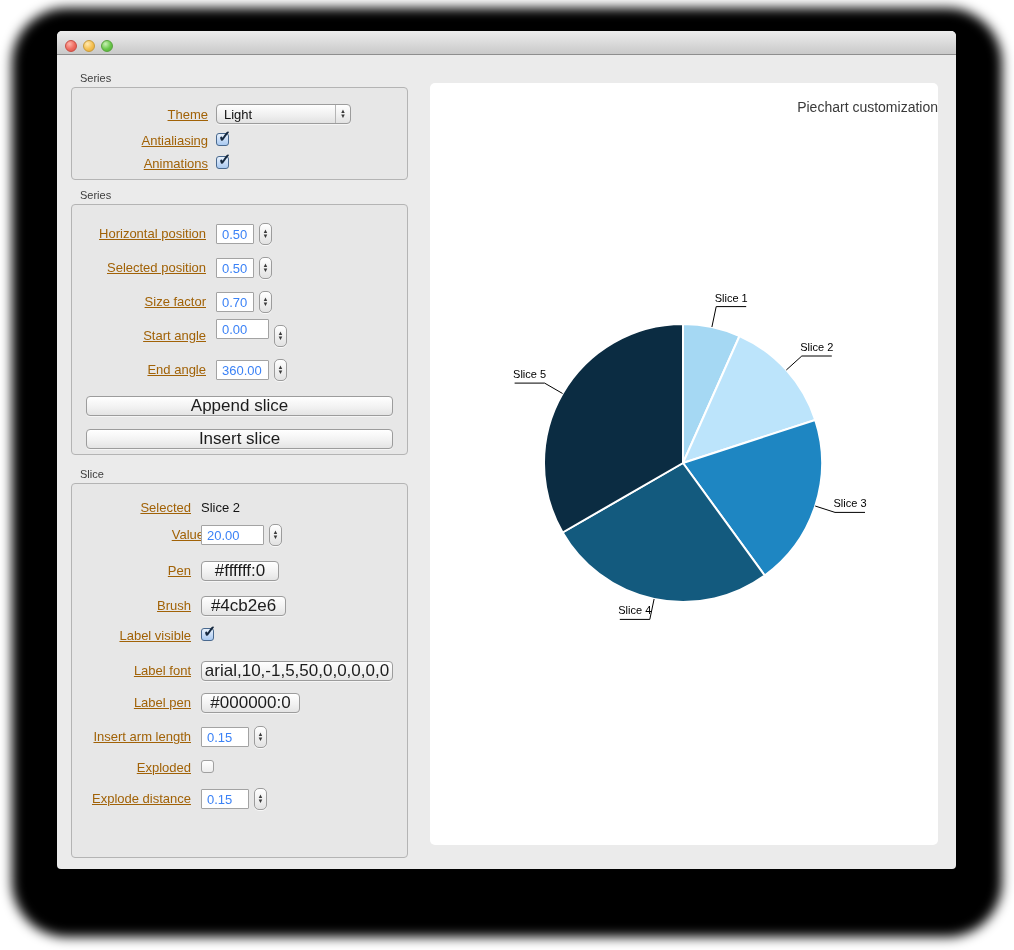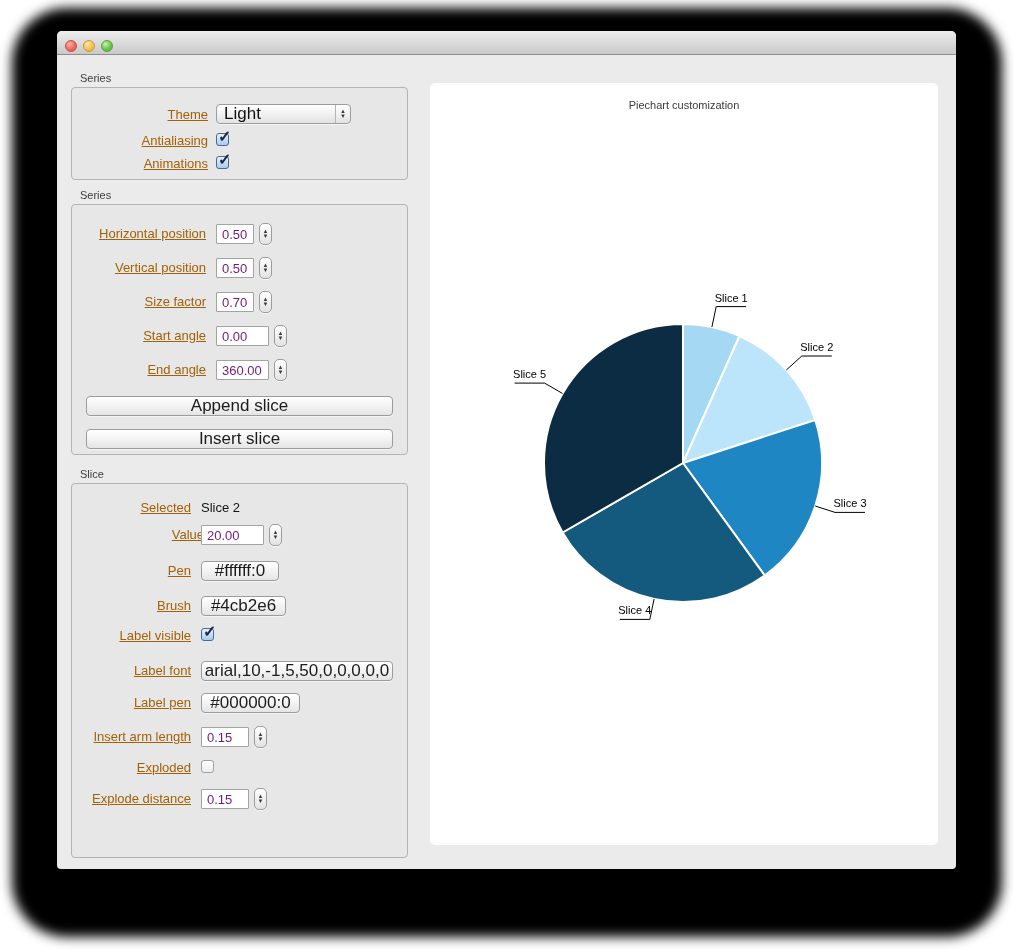--- a/index.html
+++ b/index.html
@@ -37,21 +37,21 @@
   }
   .row-label {
     position:absolute; font-size:13px; color:#a16207; text-align:right;
     white-space:nowrap;
     text-decoration:underline;
   }
   .static-value { position:absolute; font-size:13px; color:#141414; }
 
   .spin-field {
     position:absolute; height:20px; border:1px solid #a3a3a3; background:#fff;
-    font-family:"Liberation Sans", sans-serif; font-size:13px; color:#701a75;
+    font-family:"Liberation Sans", sans-serif; font-size:13px; color:#3b82f6;
     padding-left:5px; border-radius:1px;
   }
   .stepper {
     position:absolute; width:13px; height:22px; border:1px solid #9c9c9c;
     border-radius:5px; background:linear-gradient(#ffffff,#e2e2e2);
     display:flex; flex-direction:column; align-items:center; justify-content:center;
     box-shadow:0 1px 0 rgba(255,255,255,.7);
   }
   .stepper span { font-size:6px; line-height:5px; color:#3a3a3a; }
 
@@ -61,21 +61,21 @@
     font-family:"Liberation Sans", sans-serif; font-size:17px; color:#1c1c1c;
     display:flex; align-items:center; justify-content:center;
     box-shadow:0 1px 0 rgba(255,255,255,.6);
   }
 
   .combobox {
     position:absolute; height:20px; border:1px solid #9c9c9c; border-radius:4px;
     background:linear-gradient(#ffffff,#f0f0f0 55%,#e2e2e2);
     display:flex; align-items:center; box-shadow:0 1px 0 rgba(255,255,255,.6);
   }
-  .combo-text { flex:1; font-size:17px; color:#111; padding-left:7px; }
+  .combo-text { flex:1; font-size:13px; color:#111; padding-left:7px; }
   .combo-arrows {
     width:15px; height:100%; border-left:1px solid #b5b5b5;
     display:flex; flex-direction:column; align-items:center; justify-content:center;
   }
   .combo-arrows span { font-size:6px; line-height:5px; color:#3a3a3a; }
 
   .checkbox {
     position:absolute; width:13px; height:13px; border:1px solid #a0a0a0;
     border-radius:3px; background:linear-gradient(#ffffff,#ededed);
   }
@@ -87,22 +87,22 @@
     display:none; position:absolute; left:1px; top:-7px; font-size:16px;
     font-weight:bold; color:#16293f;
   }
   .checkbox.on .checkmark { display:block; }
 
   .chart-panel {
     position:absolute; left:373px; top:52px; width:508px; height:762px;
     background:#ffffff; border-radius:5px;
   }
   .chart-title {
-    position:absolute; top:16px; left:0; width:100%; text-align:center;
-    font-size:11px; color:#3a3a3a;
+    position:absolute; top:16px; left:0; width:100%; text-align:right;
+    font-size:14px; color:#3a3a3a;
   }
   #pie-svg { position:absolute; left:0; top:0; }
   .slice-label { font-family:"Liberation Sans", sans-serif; font-size:11px; fill:#000; }
 </style>
 </head>
 <body>
 
 <div class="stage">
   <div class="shadow-blob"></div>
 
@@ -139,36 +139,36 @@
     <div class="groupbox" style="top:173px; height:251px;">
       <div class="group-title">Series</div>
 
       <div class="row-label" style="left:10px; width:124px; top:21px;">Horizontal position</div>
       <input class="spin-field" style="left: 144px; top: 19px; width: 38px;" value="0.50">
       <div class="stepper" style="left:187px; top:18px;">
         <span>▲</span>
         <span>▼</span>
       </div>
 
-      <div class="row-label" style="left:10px; width:124px; top:55px;">Vertical position</div>
+      <div class="row-label" style="left:10px; width:124px; top:55px;">Selected position</div>
       <input class="spin-field" style="left: 144px; top: 53px; width: 38px;" value="0.50">
       <div class="stepper" style="left:187px; top:52px;">
         <span>▲</span>
         <span>▼</span>
       </div>
 
       <div class="row-label" style="left:10px; width:124px; top:89px;">Size factor</div>
       <input class="spin-field" style="left: 144px; top: 87px; width: 38px;" value="0.70">
       <div class="stepper" style="left:187px; top:86px;">
         <span>▲</span>
         <span>▼</span>
       </div>
 
       <div class="row-label" style="left:10px; width:124px; top:123px;">Start angle</div>
-      <input class="spin-field" style="left: 144px; top: 121px; width: 53px;" value="0.00">
+      <input class="spin-field" style="left: 144px; top: 114px; width: 53px;" value="0.00">
       <div class="stepper" style="left:202px; top:120px;">
         <span>▲</span>
         <span>▼</span>
       </div>
 
       <div class="row-label" style="left:10px; width:124px; top:157px;">End angle</div>
       <input class="spin-field" style="left: 144px; top: 155px; width: 53px;" value="360.00">
       <div class="stepper" style="left:202px; top:154px;">
         <span>▲</span>
         <span>▼</span>

